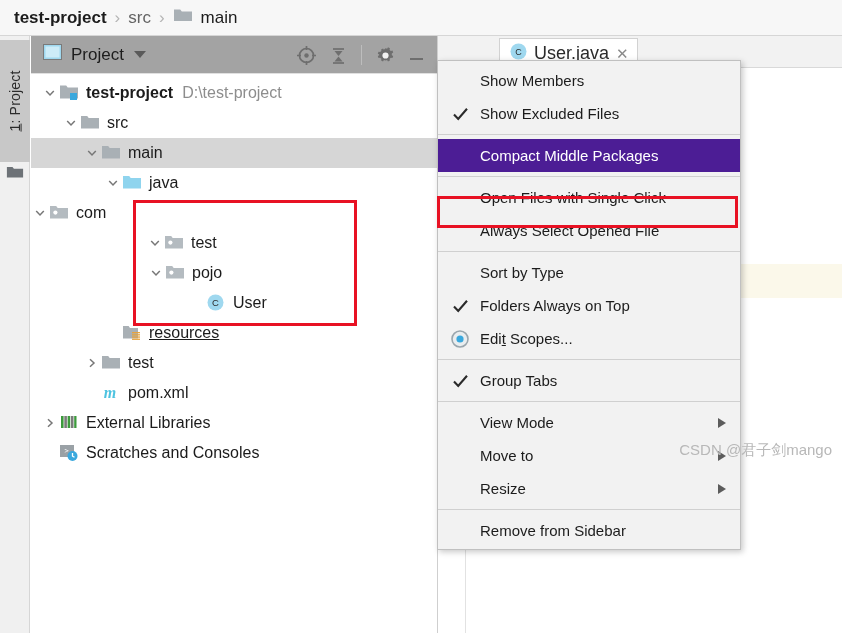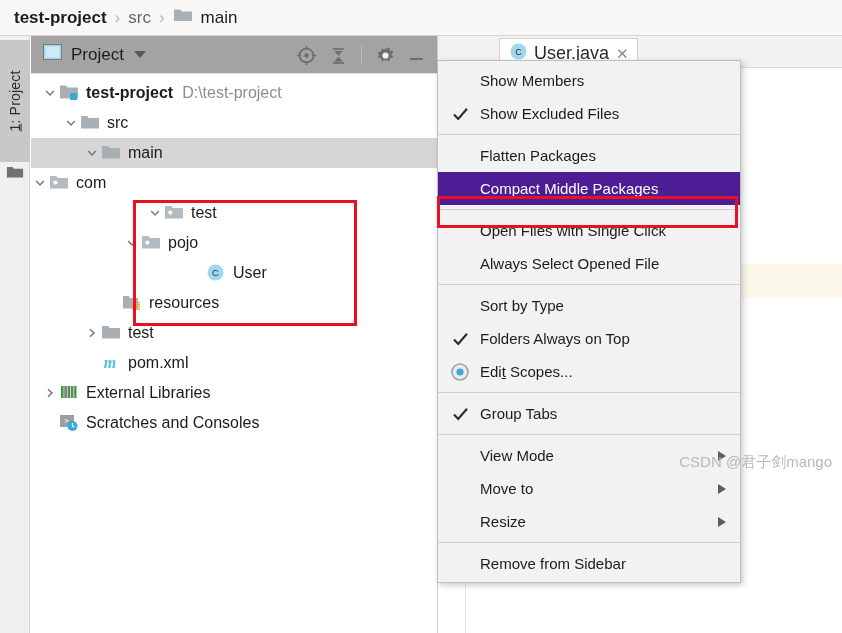--- a/index.html
+++ b/index.html
@@ -155,21 +155,21 @@
 
   
   .redbox {
     position: absolute; border: 3px solid #e81123; pointer-events: none; z-index: 60;
   }
   #redbox-tree { left: 133px; top: 200px; width: 224px; height: 126px; }
   #redbox-menu { left: 437px; top: 196px; width: 301px; height: 32px; }
 
   
   .watermark {
-    position: absolute; right: 10px; bottom: 8px;
+    position: absolute; right: 10px; bottom: 20px;
     font-size: 15px; color: #b8b8b8; z-index: 70;
     font-family: "Liberation Sans", sans-serif;
   }
 </style>
 </head>
 <body>
 
 <div id="root">
 
   <div class="breadcrumb">
@@ -290,20 +290,31 @@
           <span class="twist">
             <svg width="12" height="12" viewBox="0 0 12 12">
               <path d="M2.2 4L6 8 9.8 4" fill="none" stroke="#777" stroke-width="1.5"></path>
             </svg>
           </span>
           <span class="ticon"><svg width="20" height="18" viewBox="0 0 20 18">
               <path d="M1 3h6.2l1.5 2H19v10.5H1z" fill="#a9b0b5"></path>
             </svg></span>
           <span class="tlabel">main</span>
         </div>
+        <div class="trow" style="padding-left: 73px;">
+          <span class="twist">
+            <svg width="12" height="12" viewBox="0 0 12 12">
+              <path d="M2.2 4L6 8 9.8 4" fill="none" stroke="#777" stroke-width="1.5"></path>
+            </svg>
+          </span>
+          <span class="ticon"><svg width="20" height="18" viewBox="0 0 20 18">
+              <path d="M1 3h6.2l1.5 2H19v10.5H1z" fill="#8fd4ee"></path>
+            </svg></span>
+          <span class="tlabel">java</span>
+        </div>
         <div class="trow" style=" text-align: center;">
           <span class="twist">
             <svg width="12" height="12" viewBox="0 0 12 12">
               <path d="M2.2 4L6 8 9.8 4" fill="none" stroke="#777" stroke-width="1.5"></path>
             </svg>
           </span>
           <span class="ticon"><svg width="20" height="18" viewBox="0 0 20 18">
               <path d="M1 3h6.2l1.5 2H19v10.5H1z" fill="#b4bbc0"></path>
               <circle cx="6.4" cy="9.6" r="2.1" fill="#ffffff"></circle>
             </svg></span>
@@ -314,41 +325,41 @@
             <svg width="12" height="12" viewBox="0 0 12 12">
               <path d="M2.2 4L6 8 9.8 4" fill="none" stroke="#777" stroke-width="1.5"></path>
             </svg>
           </span>
           <span class="ticon"><svg width="20" height="18" viewBox="0 0 20 18">
               <path d="M1 3h6.2l1.5 2H19v10.5H1z" fill="#b4bbc0"></path>
               <circle cx="6.4" cy="9.6" r="2.1" fill="#ffffff"></circle>
             </svg></span>
           <span class="tlabel">test</span>
         </div>
-        <div class="trow" style="padding-left: 92px;">
+        <div class="trow" style="padding-left: 116px;">
           <span class="twist">
             <svg width="12" height="12" viewBox="0 0 12 12">
               <path d="M2.2 4L6 8 9.8 4" fill="none" stroke="#777" stroke-width="1.5"></path>
             </svg>
           </span>
           <span class="ticon"><svg width="20" height="18" viewBox="0 0 20 18">
               <path d="M1 3h6.2l1.5 2H19v10.5H1z" fill="#b4bbc0"></path>
               <circle cx="6.4" cy="9.6" r="2.1" fill="#ffffff"></circle>
             </svg></span>
           <span class="tlabel">pojo</span>
         </div>
         <div class="trow" style="padding-left: 157px;">
           <span class="twist"></span>
           <span class="ticon"><svg width="19" height="19" viewBox="0 0 19 19">
               <circle cx="9.5" cy="9.5" r="8" fill="#9fd8ef"></circle>
               <text x="9.5" y="13.2" font-size="9.5" text-anchor="middle" fill="#2b2b2b" font-family="Liberation Sans, sans-serif">C</text>
             </svg></span>
           <span class="tlabel">User</span>
         </div>
-        <div class="trow" style="padding-left: 73px;">
+        <div class="trow" style="padding-left: 73px; text-decoration: underline;">
           <span class="twist"></span>
           <span class="ticon"><svg width="20" height="18" viewBox="0 0 20 18">
               <path d="M1 3h5.6l1.4 2H16v10.5H1z" fill="#a9b0b5"></path>
               <g fill="#e8a33d">
                 <rect x="10" y="9" width="8" height="1.3"></rect>
                 <rect x="10" y="11.2" width="8" height="1.3"></rect>
                 <rect x="10" y="13.4" width="8" height="1.3"></rect>
                 <rect x="10" y="15.6" width="8" height="1.3"></rect>
               </g>
             </svg></span>
@@ -405,23 +416,20 @@
   <div class="mrow">
         <span class="mlabel">Show Members</span>
       </div>
       <div class="mrow">
         <span class="mcheck"><svg width="17" height="17" viewBox="0 0 17 17">
             <path d="M2 9l4.2 4.4L15 3.2" fill="none" stroke="#2b2b2b" stroke-width="2.1"></path>
           </svg></span>
         <span class="mlabel">Show Excluded Files</span>
       </div>
       <div class="msep"></div>
-      <div class="mrow">
-        <span class="mlabel">Flatten Packages</span>
-      </div>
       <div class="mrow active">
         <span class="mlabel">Compact Middle Packages</span>
       </div>
       <div class="msep"></div>
       <div class="mrow">
         <span class="mlabel">Open Files with Single Click</span>
       </div>
       <div class="mrow">
         <span class="mlabel">Always Select Opened File</span>
       </div>

